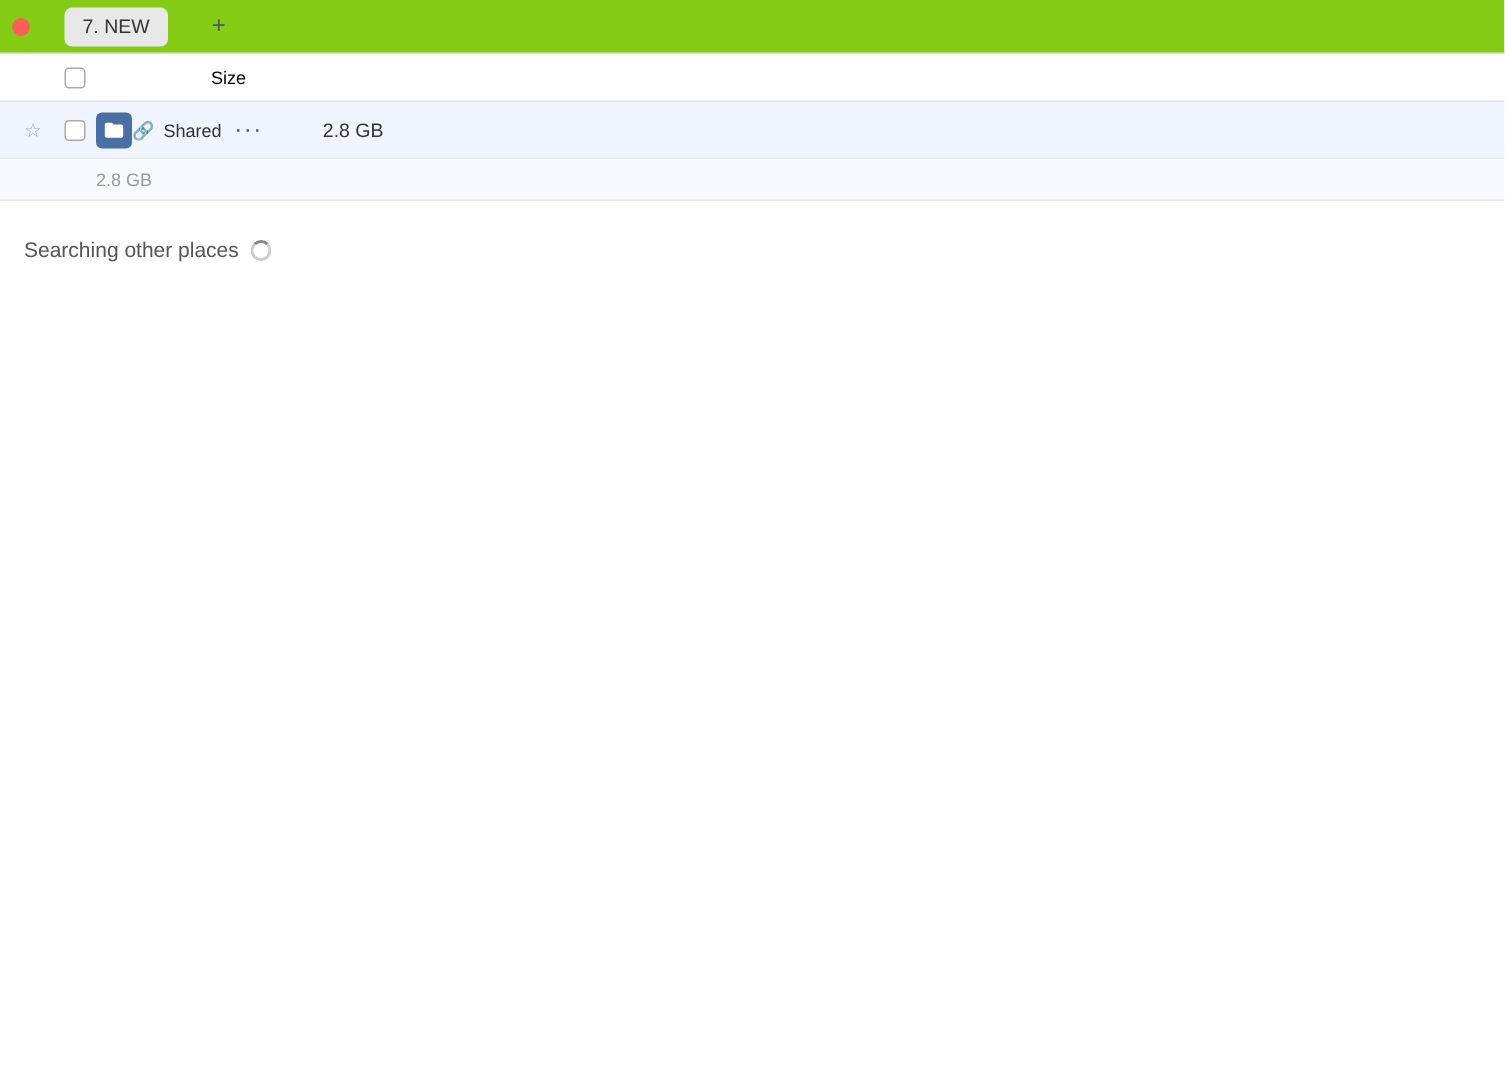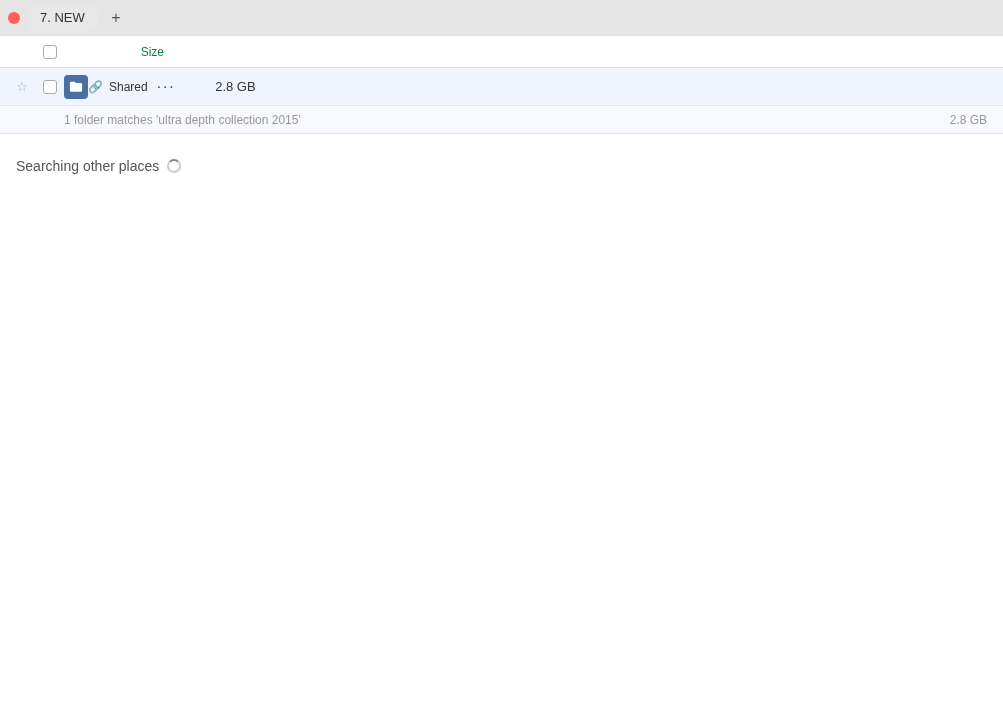--- a/index.html
+++ b/index.html
@@ -17,23 +17,23 @@
       height: 720px;
       overflow: hidden;
     }
 
     
     .top-bar {
       display: flex;
       align-items: center;
       height: 36px;
       padding: 0 8px;
-      background: #e5e5e5;
+      background: #84cc16;
       border-bottom: 1px solid #e0e0e0;
-      gap: 8px;
+      gap: 23px;
     }
 
     .traffic-light {
       width: 12px;
       height: 12px;
       border-radius: 50%;
       background: #ff5f57;
       cursor: pointer;
     }
 
@@ -105,21 +105,21 @@
 
     .col-name-arrow {
       font-size: 10px;
       color: #888;
     }
 
     .col-size {
       width: 80px;
       text-align: right;
       font-size: 12px;
-      color: #15803d;
+      color: #000000;
       font-weight: 500;
       padding-right: 8px;
     }
 
     
     .file-row {
       display: flex;
       align-items: center;
       height: 38px;
       padding: 0 8px;
@@ -239,21 +239,21 @@
     .sub-info-size {
       font-size: 12px;
       color: #999;
       padding-right: 8px;
     }
 
     
     .searching-section {
       padding: 24px 16px 12px 16px;
       display: flex;
-      align-items: center;
+      align-items: flex-end;
       gap: 8px;
     }
 
     .searching-label {
       font-size: 14px;
       color: #555;
     }
 
     .spinner {
       width: 14px;
@@ -313,20 +313,19 @@
     <span class="shared-label">Shared</span>
     <div class="more-btn">
       <span>···</span>
     </div>
   </div>
 
   <div class="file-size">2.8 GB</div>
 </div>
 
 <div class="sub-info-row">
-  <span class="sub-info-text">1 folder matches 'ultra depth collection 2015'</span>
   <span class="sub-info-size">2.8 GB</span>
 </div>
 
 <div class="searching-section">
   <span class="searching-label">Searching other places</span>
   <span class="spinner"></span>
 </div>
 
 </body></html>

